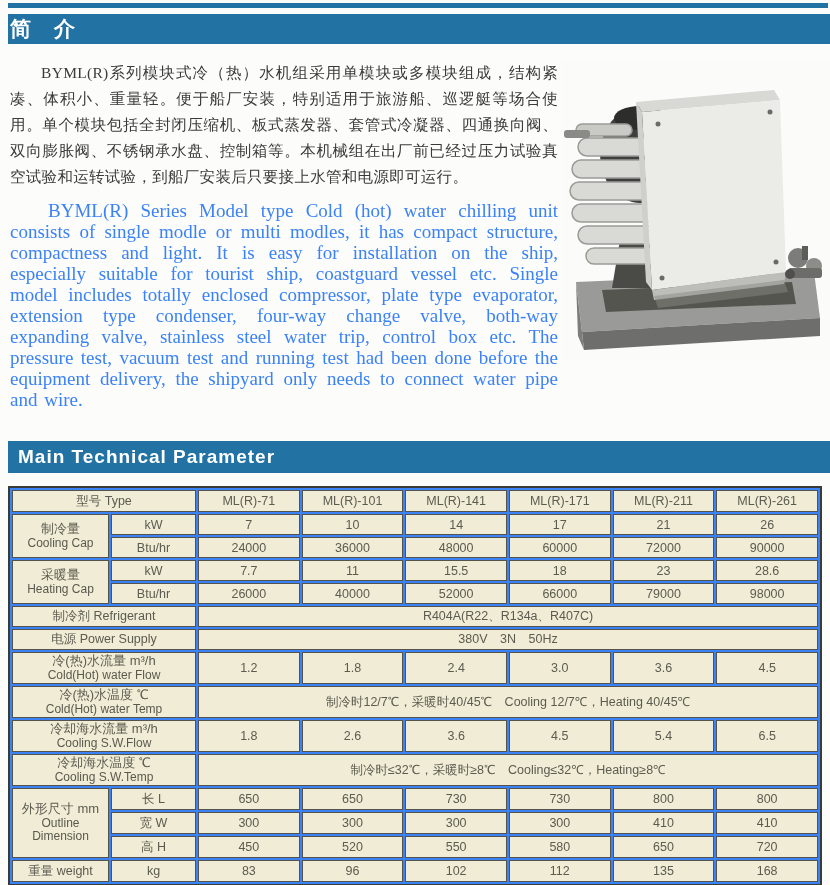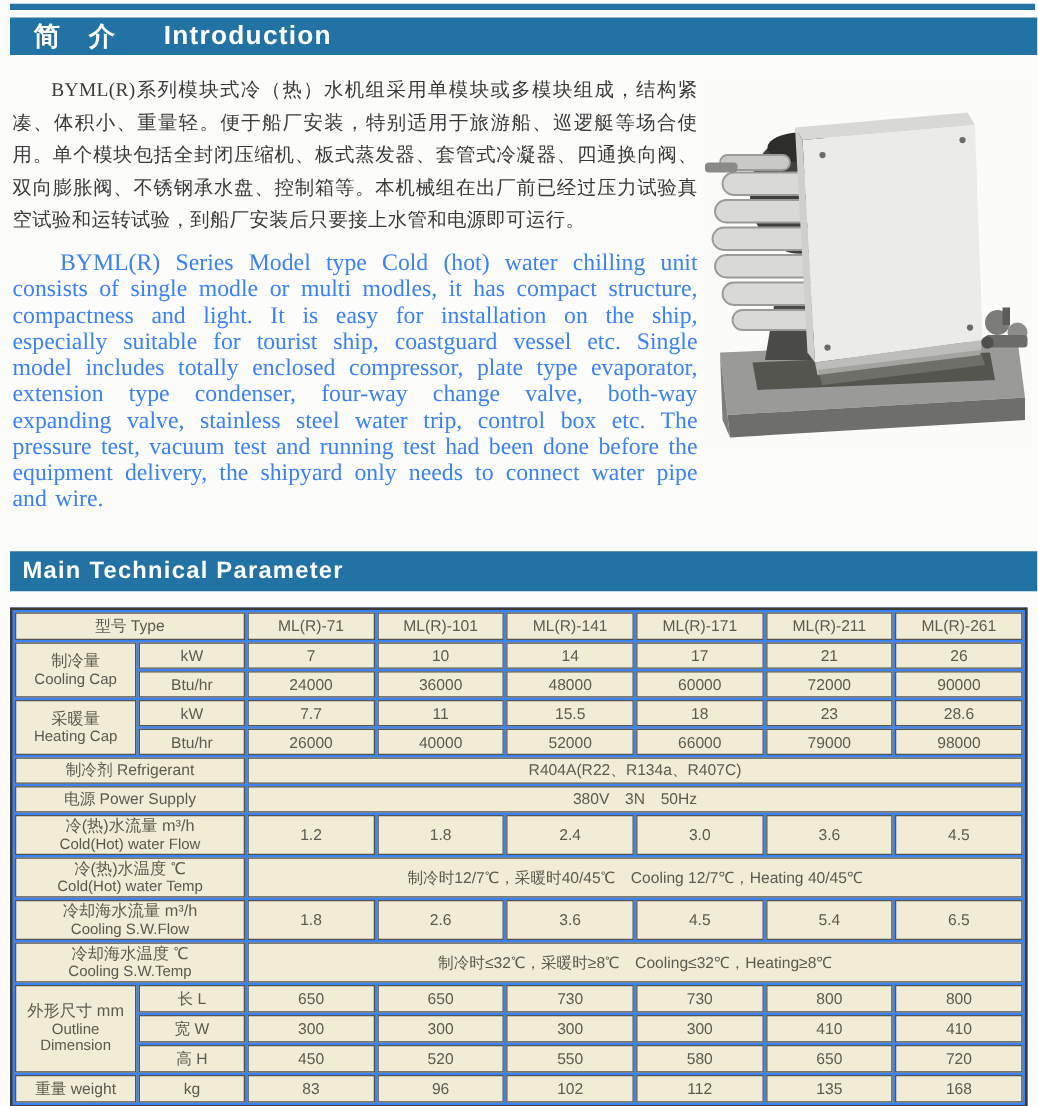--- a/index.html
+++ b/index.html
@@ -3,21 +3,21 @@
 <meta charset="utf-8">
 <style>
   html,body{margin:0;padding:0;}
   body{width:830px;height:885px;background:#ffffff;font-family:"Liberation Sans",sans-serif;}
   .page{position:relative;width:830px;height:885px;background:#fcfcfa;overflow:hidden;}
 
   .top-rule{position:absolute;left:8px;right:2px;top:3px;height:5px;background:#2273a3;}
 
   .bar{position:absolute;left:8px;right:0;background:#2273a3;color:#fff;display:flex;align-items:center;
        font-weight:bold;letter-spacing:1px;}
-  .bar1{top:14px;height:30px;font-size:21px;padding-left:19px;gap:38px;}
+  .bar1{top:14px;height:30px;font-size:21px;padding-left:2px;gap:38px;}
   .bar2{top:441px;height:32px;font-size:19px;padding-left:10px;gap:12px;}
 
   .text-col{position:absolute;left:10px;top:52px;width:548px;font-family:Liberation Serif, serif;}
   .text-col p{margin:0;text-align:justify;}
   p.zh{font-size:15.5px;line-height:26px;color:#3a3a3a;text-indent:2em;letter-spacing:0.3px;margin-top:8px;}
   p.en{font-size:19px;line-height:21px;color:#3b82f6;text-indent:2em;margin-top:10px;word-spacing:2px;}
 
   .photo{position:absolute;right:0;top:60px;width:268px;height:300px;}
 
   table.spec{position:absolute;left:8px;top:486px;width:814px;table-layout:fixed;
@@ -37,21 +37,20 @@
 </style>
 </head>
 <body>
 
 <div class="page">
 
   <div class="top-rule"></div>
 
   <div class="bar bar1">
     <span>简　介</span>
-    <span>Introduction</span>
   </div>
 
   <div class="text-col">
     <p class="zh">BYML(R)系列模块式冷（热）水机组采用单模块或多模块组成，结构紧凑、体积小、重量轻。便于船厂安装，特别适用于旅游船、巡逻艇等场合使用。单个模块包括全封闭压缩机、板式蒸发器、套管式冷凝器、四通换向阀、双向膨胀阀、不锈钢承水盘、控制箱等。本机械组在出厂前已经过压力试验真空试验和运转试验，到船厂安装后只要接上水管和电源即可运行。</p>
     <p class="en">BYML(R) Series Model type Cold (hot) water chilling unit consists of single modle or multi modles, it has compact structure, compactness and light. It is easy for installation on the ship, especially suitable for tourist ship, coastguard vessel etc. Single model includes totally enclosed compressor, plate type evaporator, extension type condenser, four-way change valve, both-way expanding valve, stainless steel water trip, control box etc. The pressure test, vacuum test and running test had been done before the equipment delivery, the shipyard only needs to connect water pipe and wire.</p>
   </div>
 
   <div class="photo">
     <svg width="268" height="300" viewBox="0 0 268 300">
       <rect x="0" y="0" width="268" height="300" fill="#fbfbf9"></rect>

